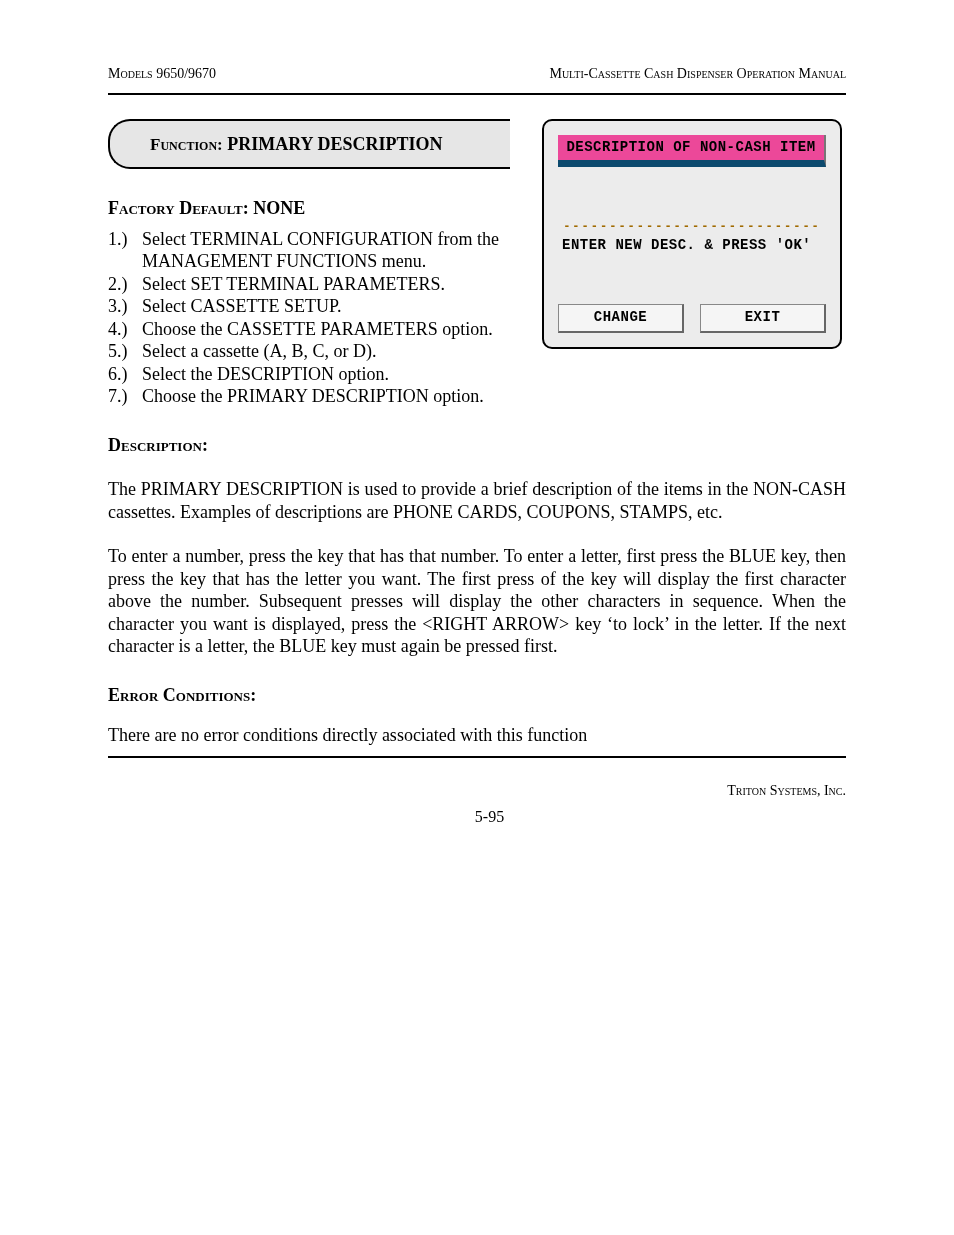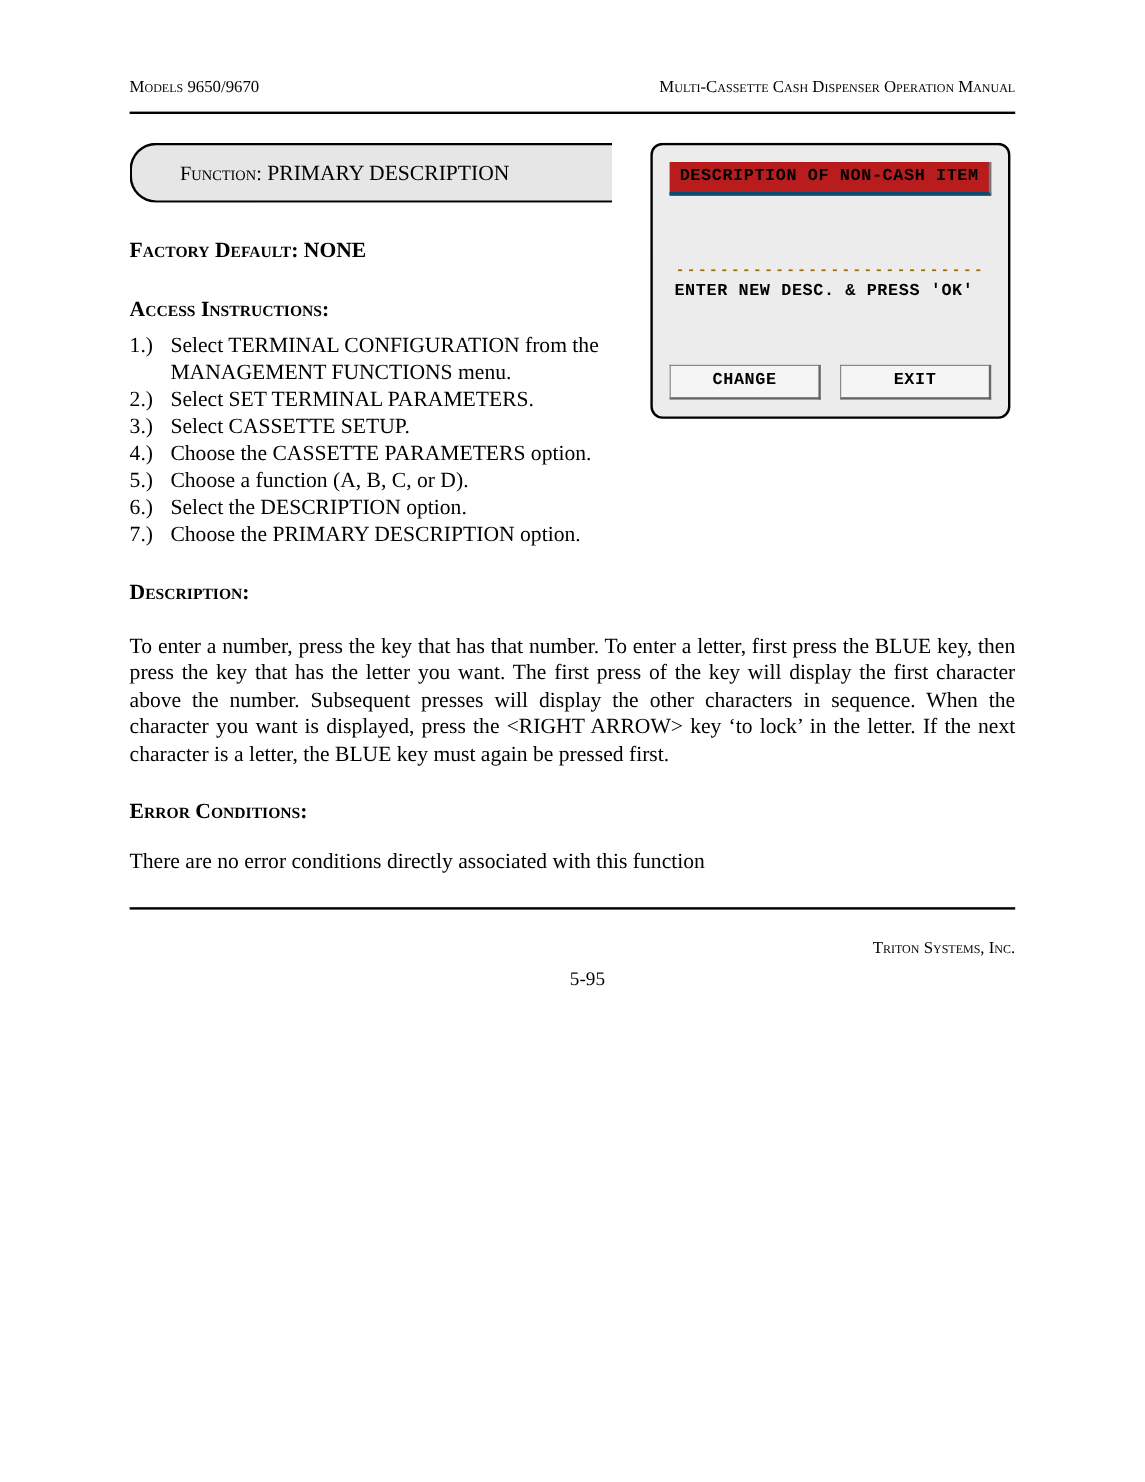--- a/index.html
+++ b/index.html
@@ -57,23 +57,23 @@
     font-family: "Courier New", monospace;
     font-size: 14px;
     font-weight: bold;
     color: #000;
     display: flex;
     flex-direction: column;
     justify-content: space-between;
     letter-spacing: 0.5px;
   }
   .t-screen-line {
-    background: #b91c1c;
+    background: #ec4899;
     border-right: 2px solid #777;
-    border-bottom: 3px solid #0c4a6e;
+    border-bottom: 7px solid #0c4a6e;
     padding: 4px 8px;
     text-align: center;
     white-space: nowrap;
   }
   .t-dashes {
     color: #a06a00;
     letter-spacing: 2px;
     text-align: center;
     padding: 0 4px;
     font-size: 12px;
@@ -104,21 +104,21 @@
   }
   .func-banner {
     width: 100%;
     background: #e6e6e6;
     border: 2px solid #000;
     border-right: none;
     border-top-left-radius: 22px;
     border-bottom-left-radius: 22px;
     padding: 12px 12px 12px 40px;
     box-sizing: border-box;
-    font-weight: normal;
+    font-weight: bold;
     font-size: 18px;
   }
   .func-banner .lbl { font-variant: small-caps; font-size: 17px; }
   .heading {
     font-weight: bold;
     font-variant: small-caps;
     margin-top: 26px;
   }
   .heading.first { margin-top: 28px; }
   ol.steps {
@@ -203,37 +203,37 @@
         <span>PRIMARY DESCRIPTION</span>
       </div>
     </div>
 
     <div class="heading first">
       <span class="sc">Factory Default:</span>
       <span> </span>
       <span>NONE</span>
     </div>
 
-    <div class="heading sc">Access Instructions:</div>
 
     <ol class="steps">
       <li>Select TERMINAL CONFIGURATION from the MANAGEMENT FUNCTIONS menu.</li>
       <li>Select SET TERMINAL PARAMETERS.</li>
       <li>Select CASSETTE SETUP.</li>
       <li>Choose the CASSETTE PARAMETERS option.</li>
-      <li>Choose a function (A, B, C, or D).</li>
+      <li>Select a cassette (A, B, C, or D).</li>
       <li>Select the DESCRIPTION option.</li>
       <li>Choose the PRIMARY DESCRIPTION option.</li>
     </ol>
 
     <div class="clear"></div>
   </div>
 
   <div class="heading sc">Description:</div>
 
+  <p class="body-p">The PRIMARY DESCRIPTION is used to provide a brief description of the items in the NON-CASH cassettes.  Examples of descriptions are PHONE CARDS, COUPONS, STAMPS, etc.</p>
   <p class="body-p">To enter a number, press the key that has that number.  To enter a letter, first press the BLUE key, then press the key that has the letter you want.  The first press of the key will display the first character above the number.  Subsequent presses will display the other characters in sequence.  When the character you want is displayed, press the &lt;RIGHT ARROW&gt; key ‘to lock’ in the letter.  If the next character is a letter, the BLUE key must again be pressed first.</p>
 
   <div class="heading sc" style="">Error Conditions:</div>
   <p class="body-p" style="margin-top:18px; text-align:left">There are no error conditions directly associated with this function</p>
 
   <hr class="footer-rule">
   <div class="footer-company sc">Triton Systems, Inc.</div>
   <div class="footer-pg">5-95</div>
 
 </div>

